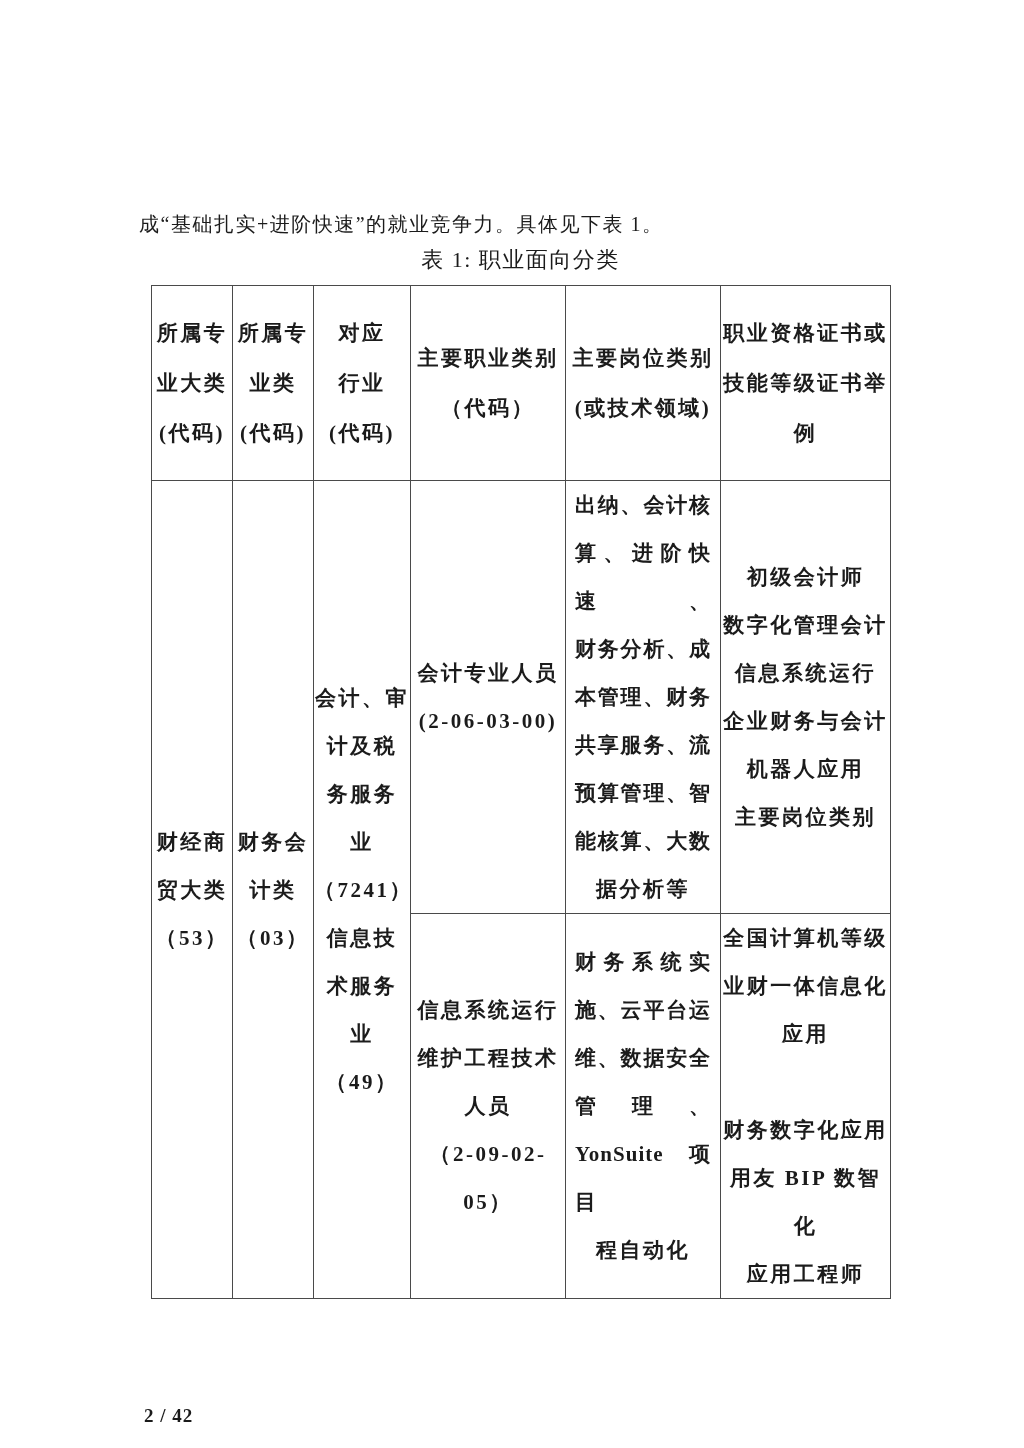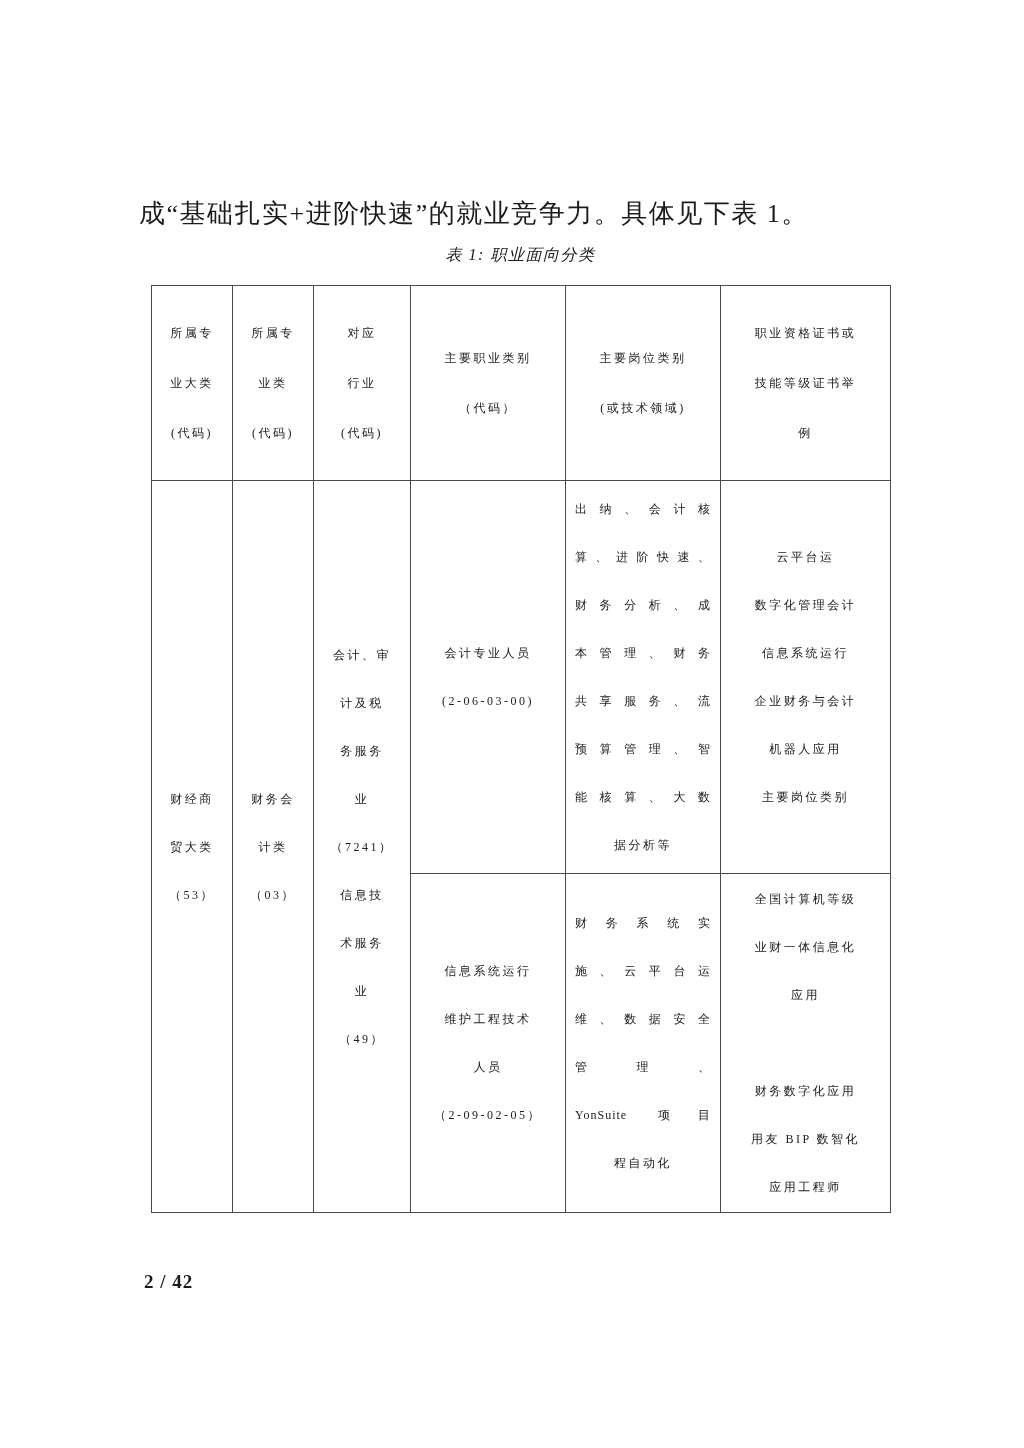--- a/index.html
+++ b/index.html
@@ -10,49 +10,48 @@
   body {
     width: 1024px;
     height: 1448px;
     position: relative;
     font-family: "Liberation Serif", "DejaVu Serif", serif;
     color: #1b1b1b;
   }
   .intro {
     position: absolute;
     left: 139px;
-    top: 170px;
-    font-size: 26px;
+    top: 191px;
+    font-size: 20px;
     letter-spacing: 1.5px;
     white-space: nowrap;
   }
   .caption {
     position: absolute;
     left: 151px;
     top: 245px;
     width: 739px;
     text-align: center;
-    font-size: 16px;
+    font-size: 22px;
     letter-spacing: 1.5px;
-    font-style: italic;
   }
   table.career-table {
     position: absolute;
     left: 151px;
     top: 285px;
     width: 739px;
     border-collapse: collapse;
     table-layout: fixed;
   }
   .career-table th, .career-table td {
     border: 1px solid #4a4a4a;
     vertical-align: middle;
     padding: 0;
-    font-weight: normal;
-    font-size: 12px;
+    font-weight: bold;
+    font-size: 21px;
     overflow: hidden;
   }
   tr.header-row { height: 195px; }
   tr.body-row-1 { height: 393px; }
   tr.body-row-2 { height: 339px; }
   .line {
     line-height: 48px;
     text-align: center;
     letter-spacing: 2.5px;
   }
@@ -67,21 +66,21 @@
     letter-spacing: 1px;
   }
   .cell-justify .line:last-child {
     text-align: right;
     text-align-last: center;
     letter-spacing: 2.5px;
   }
   .footer {
     position: absolute;
     left: 144px;
-    top: 1271px;
+    top: 1405px;
     font-size: 19px;
     font-weight: bold;
     letter-spacing: 1px;
   }
 </style>
 </head>
 <body>
 
 <div>
 
@@ -159,21 +158,21 @@
             <div class="line">出纳、会计核</div>
             <div class="line">算、进阶快速、</div>
             <div class="line">财务分析、成</div>
             <div class="line">本管理、财务</div>
             <div class="line">共享服务、流</div>
             <div class="line">预算管理、智</div>
             <div class="line">能核算、大数</div>
             <div class="line">据分析等</div>
           </td>
         <td>
-            <div class="line">云平台运</div>
+            <div class="line">初级会计师</div>
             <div class="line">数字化管理会计</div>
             <div class="line">信息系统运行</div>
             <div class="line">企业财务与会计</div>
             <div class="line">机器人应用</div>
             <div class="line">主要岗位类别</div>
           </td>
       </tr>
       <tr class="body-row-2">
         <td>
             <div class="line">信息系统运行</div>

